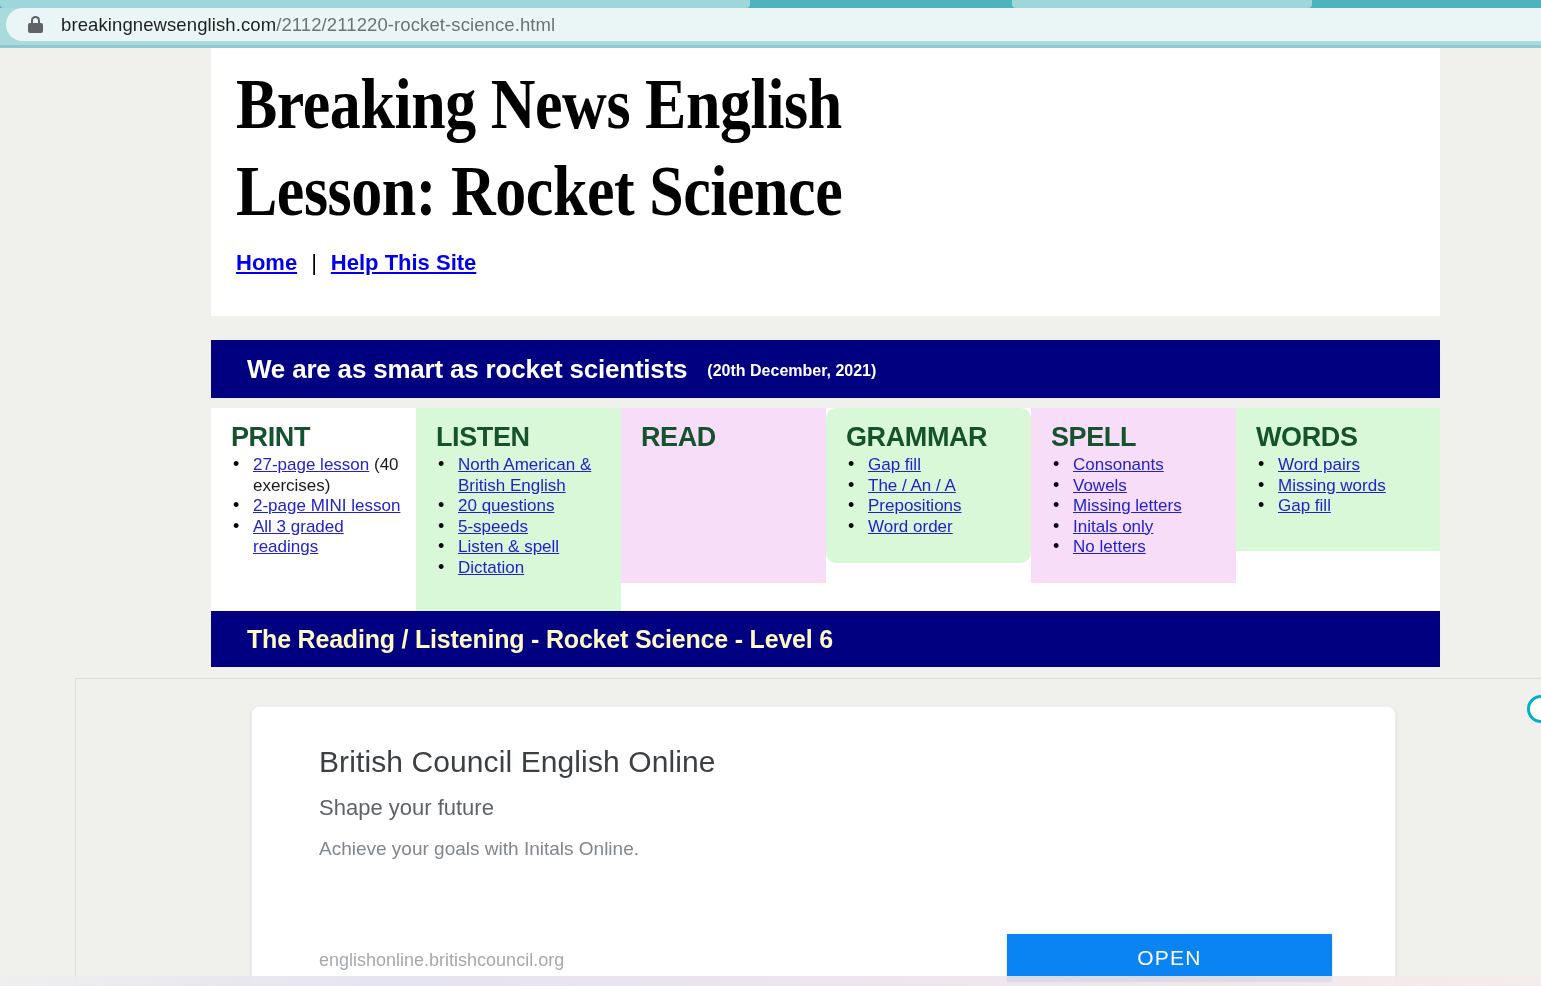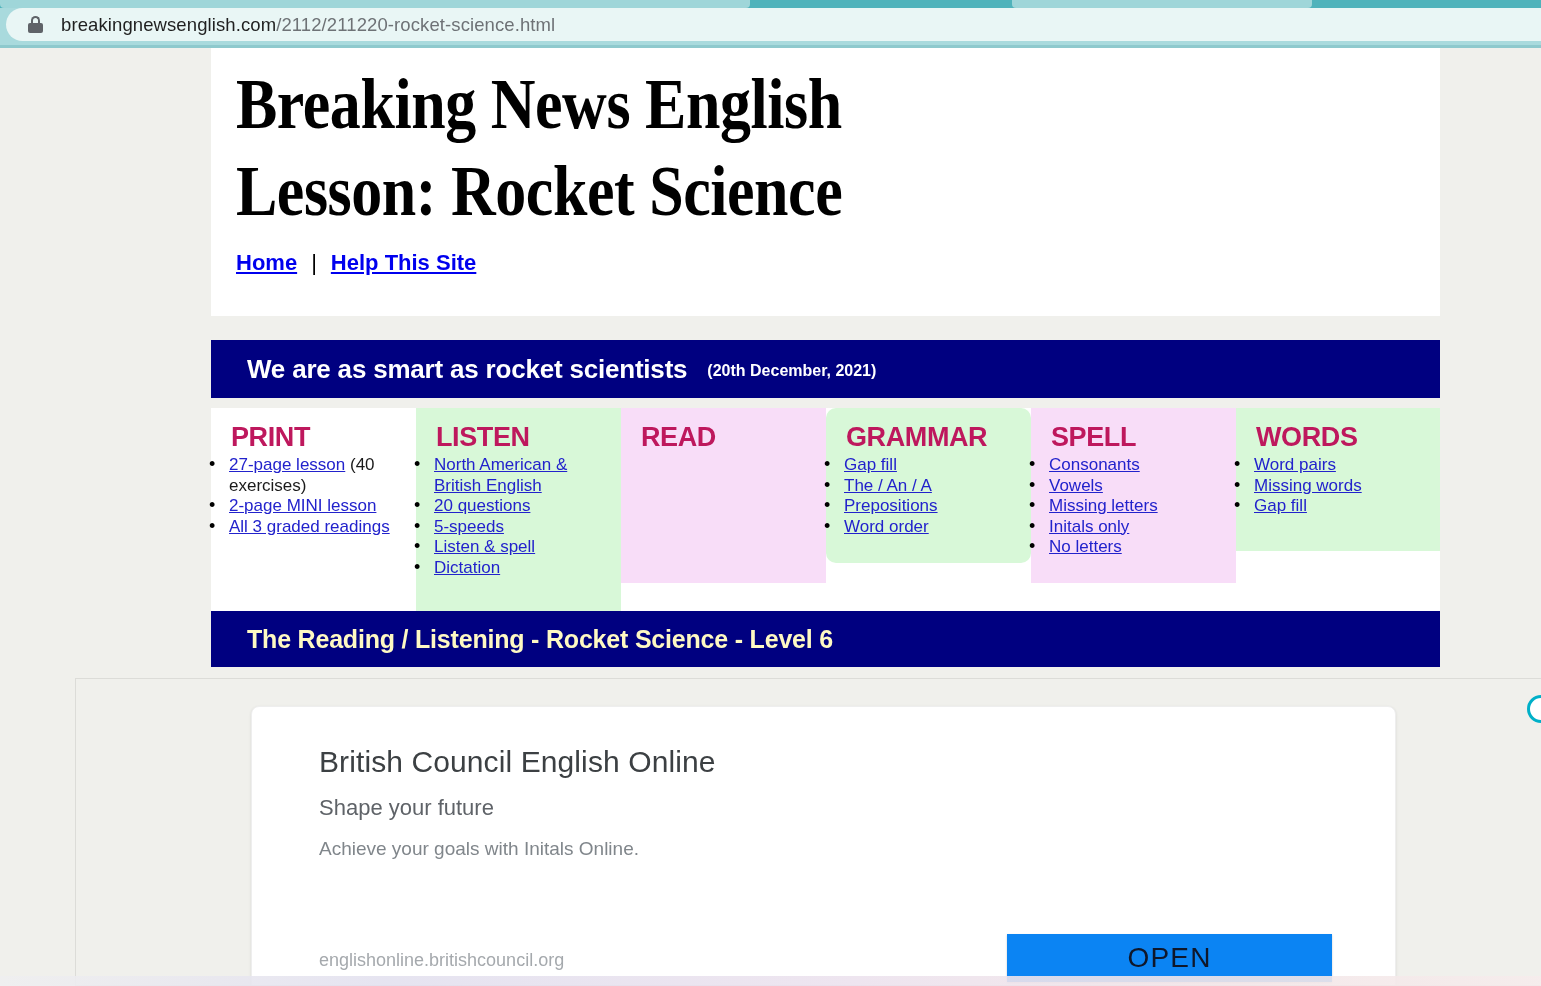--- a/index.html
+++ b/index.html
@@ -159,26 +159,26 @@
     background: #ffffff;
   }
   .col {
     position: absolute;
     top: 0;
     padding: 14px 0 0 0;
   }
   .col-title {
     font-size: 27px;
     font-weight: bold;
-    color: #be185d;
+    color: #14532d;
     letter-spacing: -0.4px;
     margin: 0 0 2px 20px;
   }
   .col ul {
-    margin: 0; padding: 0 6px 0 18px;
+    margin: 0; padding: 0 6px 0 42px;
     list-style: none;
   }
   .col li {
     position: relative;
     font-size: 17px;
     line-height: 20.5px;
     color: #1a1a1a;
     margin-bottom: 0px;
   }
   .col li::before {
@@ -236,22 +236,22 @@
   #ad-url {
     position: absolute; left: 67px; top: 243px;
     font-size: 18px;
     color: #a5a9ad;
   }
   #ad-open-button {
     position: absolute; left: 755px; top: 227px;
     width: 325px; height: 48px;
     background: #0b84f3;
     border: none;
-    color: #0f172a;
-    font-size: 28px;
+    color: #ffffff;
+    font-size: 21px;
     letter-spacing: 1.2px;
     font-family: "Liberation Sans", sans-serif;
     cursor: pointer;
     box-shadow: 0 1px 2px rgba(0,0,0,0.2);
   }
   #ad-info-icon {
     position: absolute; right: -14px; top: 16px;
     width: 28px; height: 28px;
     border: 3px solid #00b0c8;
     border-radius: 50%;

